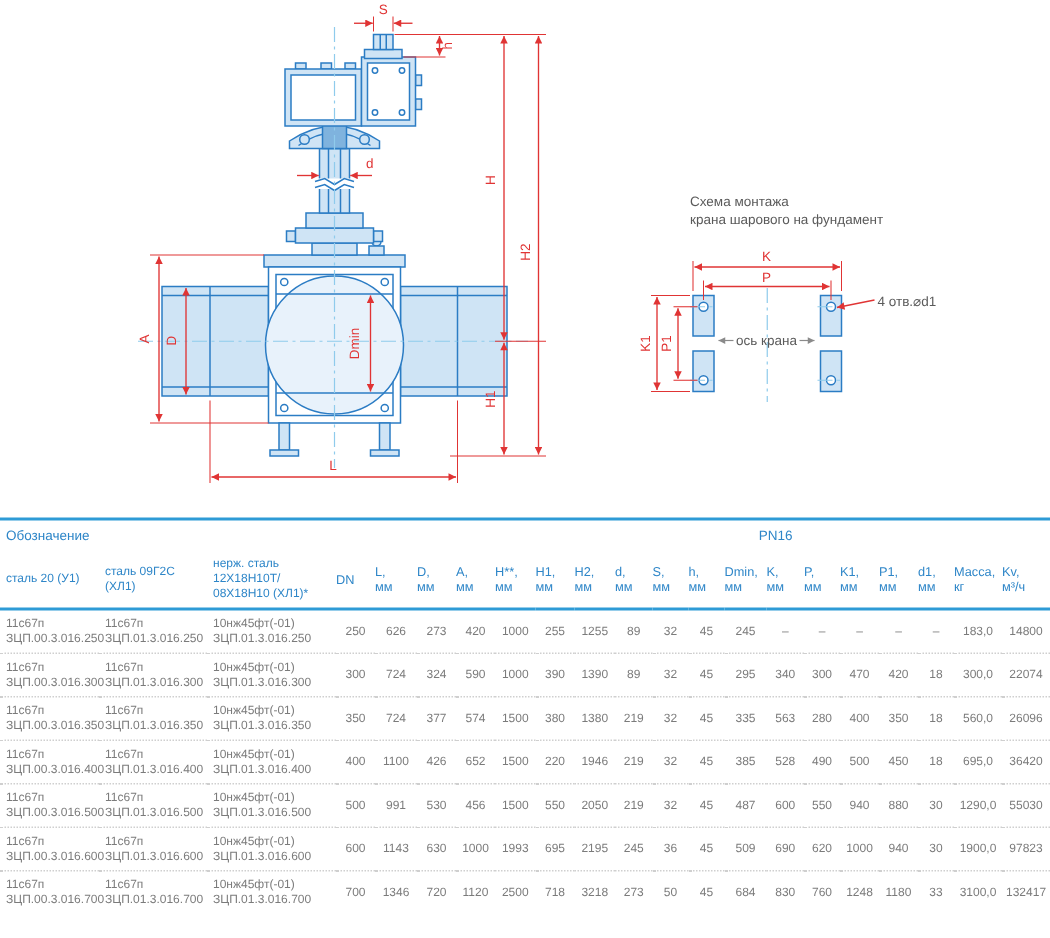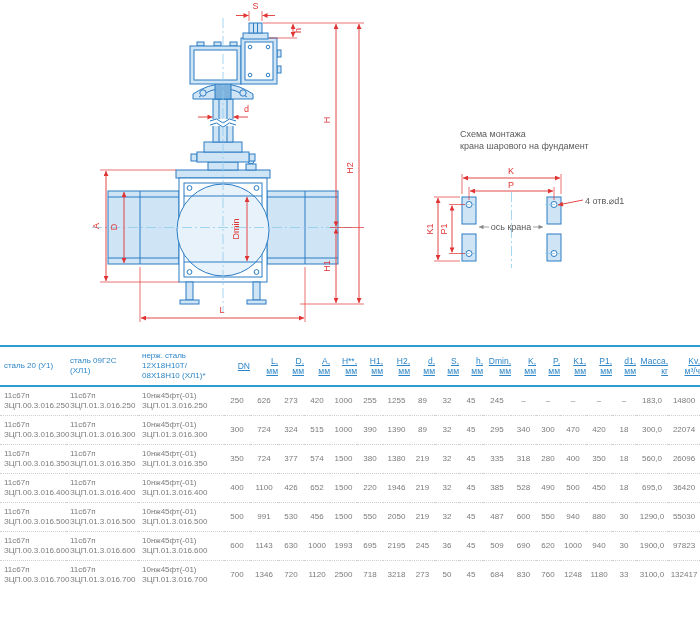--- a/index.html
+++ b/index.html
@@ -20,22 +20,22 @@
   
   .tbl-sec{position:absolute;left:0;top:345px;width:700px;}
   .sec-title{color:#58ADE2;font-size:15px;padding:6px 0 5px 4px;}
   .rule{height:2px;background:#2E9BD6;}
   table{width:700px;border-collapse:collapse;table-layout:fixed;}
   th,td{padding:0;font-weight:normal;}
   .grp-left{color:#2E86C8;font-size:9px;text-align:left;padding-left:4px;height:20px;vertical-align:middle;}
   .grp-right{color:#2E86C8;font-size:9px;text-align:center;padding-left:110px;height:20px;vertical-align:middle;}
   .mat-th{color:#2E86C8;font-size:8px;text-align:left;padding-left:4px;line-height:10px;
           vertical-align:middle;height:38px;border-bottom:2px solid #2E9BD6;}
-  .dim-th{color:#2E86C8;font-size:8.5px;text-align:right;line-height:10px;
-          vertical-align:middle;height:38px;border-bottom:2px solid #2E9BD6;text-decoration:underline;}
+  .dim-th{color:#2E86C8;font-size:8.5px;text-align:left;line-height:10px;
+          vertical-align:middle;height:38px;border-bottom:2px solid #2E9BD6;}
   tbody tr{height:29px;}
   tbody tr + tr td{border-top:1px dotted #cfcfcf;}
   td.desig{color:#7b7b7b;font-size:8px;line-height:10px;text-align:left;padding-left:4px;vertical-align:middle;}
   td.val{color:#7b7b7b;font-size:8px;text-align:center;vertical-align:middle;}
 </style>
 </head>
 <body>
 
 <div class="page">
 
@@ -243,20 +243,24 @@
           <col style="width:28px">
           <col style="width:25px">
         <col style="width:24px">
           <col style="width:26px">
           <col style="width:26px">
           <col style="width:24px">
         <col style="width:32px">
           <col style="width:32px">
       </colgroup>
       <thead>
+        <tr>
+          <th class="grp-left" colspan="3">Обозначение</th>
+          <th class="grp-right" colspan="18">PN16</th>
+        </tr>
         <tr id="col-header-row">
             <th class="mat-th">сталь 20 (У1)</th>
             <th class="mat-th">сталь 09Г2С (ХЛ1)</th>
             <th class="mat-th">нерж. сталь 12Х18Н10Т/ 08Х18Н10 (ХЛ1)*</th>
             <th class="dim-th">
               <div>DN</div>
               <div></div>
             </th>
             <th class="dim-th">
               <div>L,</div>
@@ -370,21 +374,21 @@
               <div>11с67п</div>
               <div>ЗЦП.01.3.016.300</div>
             </td>
             <td class="desig">
               <div>10нж45фт(-01)</div>
               <div>ЗЦП.01.3.016.300</div>
             </td>
             <td class="val">300</td>
             <td class="val">724</td>
             <td class="val">324</td>
-            <td class="val">515</td>
+            <td class="val">590</td>
             <td class="val">1000</td>
             <td class="val">390</td>
             <td class="val">1390</td>
             <td class="val">89</td>
             <td class="val">32</td>
             <td class="val">45</td>
             <td class="val">295</td>
             <td class="val">340</td>
             <td class="val">300</td>
             <td class="val">470</td>
@@ -410,21 +414,21 @@
             <td class="val">724</td>
             <td class="val">377</td>
             <td class="val">574</td>
             <td class="val">1500</td>
             <td class="val">380</td>
             <td class="val">1380</td>
             <td class="val">219</td>
             <td class="val">32</td>
             <td class="val">45</td>
             <td class="val">335</td>
-            <td class="val">318</td>
+            <td class="val">563</td>
             <td class="val">280</td>
             <td class="val">400</td>
             <td class="val">350</td>
             <td class="val">18</td>
             <td class="val">560,0</td>
             <td class="val">26096</td>
           </tr>
           <tr>
             <td class="desig">
               <div>11с67п</div>

